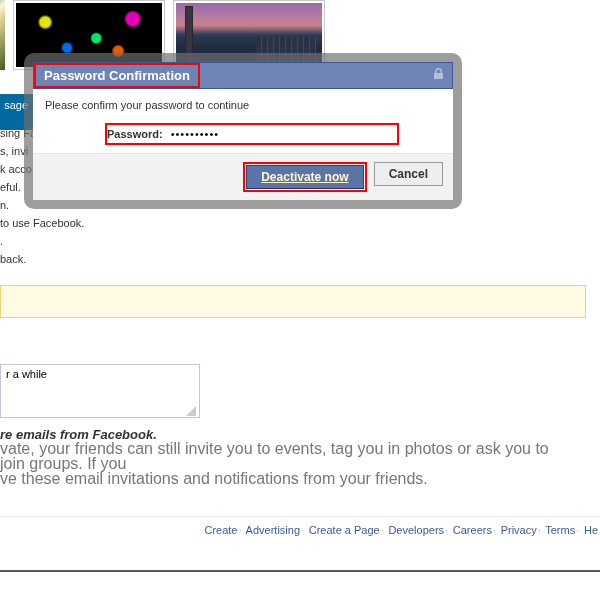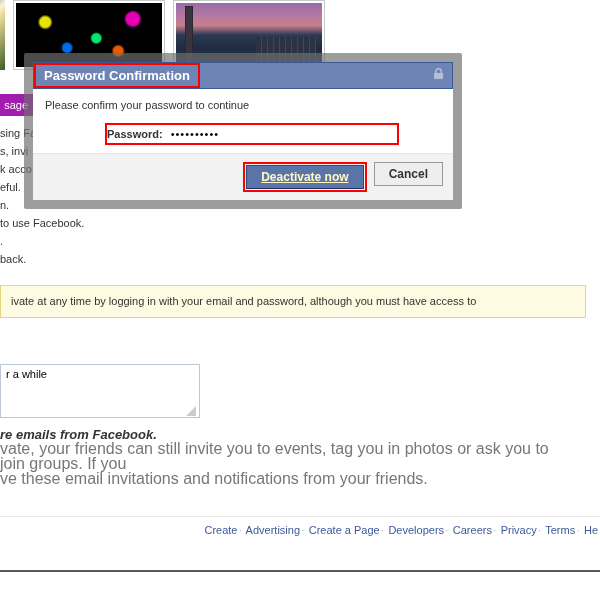--- a/index.html
+++ b/index.html
@@ -85,22 +85,22 @@
   left: 95px;
   font-size: 11px;
   color: #3b5998;
 }
 
 .tab-fragment {
   position: absolute;
   top: 94px;
   left: 0;
   width: 33px;
-  height: 22px;
-  background: #a21caf;
+  height: 36px;
+  background: #0369a1;
   color: #fff;
   font-size: 11px;
   line-height: 22px;
   text-align: right;
   padding-right: 5px;
   box-sizing: border-box;
 }
 
 .frag-col {
   position: absolute;
@@ -185,21 +185,21 @@
   position:absolute;
   top:570px;left:0;width:600px;height:2px;background:#5a5a5a;
 }
 
 .dialog {
   position: absolute;
   top: 53px;
   left: 24px;
   width: 438px;
   background: rgba(110,110,110,0.68);
-  border-radius: 2px;
+  border-radius: 10px;
   padding: 9px;
   box-sizing: border-box;
 }
 .dialog-inner {
   background: #fff;
 }
 .dlg-title {
   background: #6d84b4;
   color: #fff;
   font-size: 13px;
@@ -306,21 +306,21 @@
   <div>s, invi</div>
   <div>k acco</div>
   <div>eful.</div>
   <div>n.</div>
   <div>to use Facebook.</div>
   <div>.</div>
   <div>back.</div>
 </div>
 
 <div class="notice">
-  <span>ivate at any time by logging in with your email and password, although you must have access to</span><br>
+  <br>
 </div>
 
 <textarea class="explain" style="">r a while</textarea>
 <div class="explain-handle"></div>
 
 <div class="optout-head">re emails from Facebook.</div>
 <div class="optout-body" style="white-space:pre-line">vate, your friends can still invite you to events, tag you in photos or ask you to join groups. If you
 ve these email invitations and notifications from your friends.</div>
 
 <div class="footer-rule"></div>

